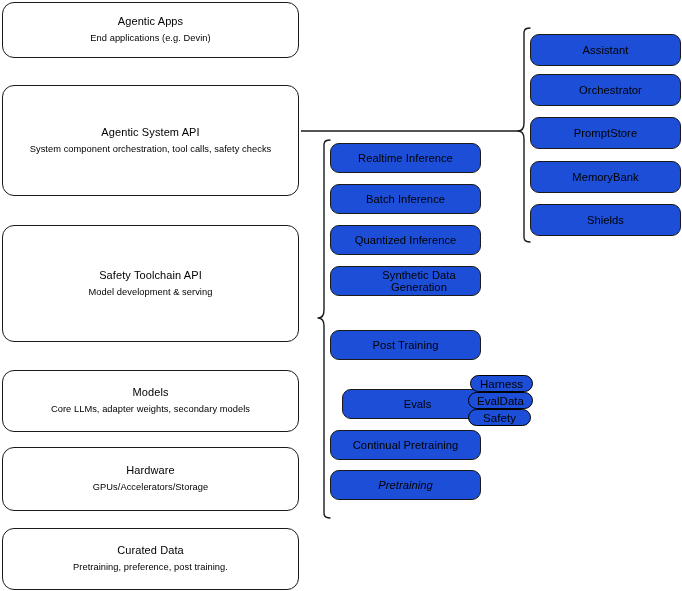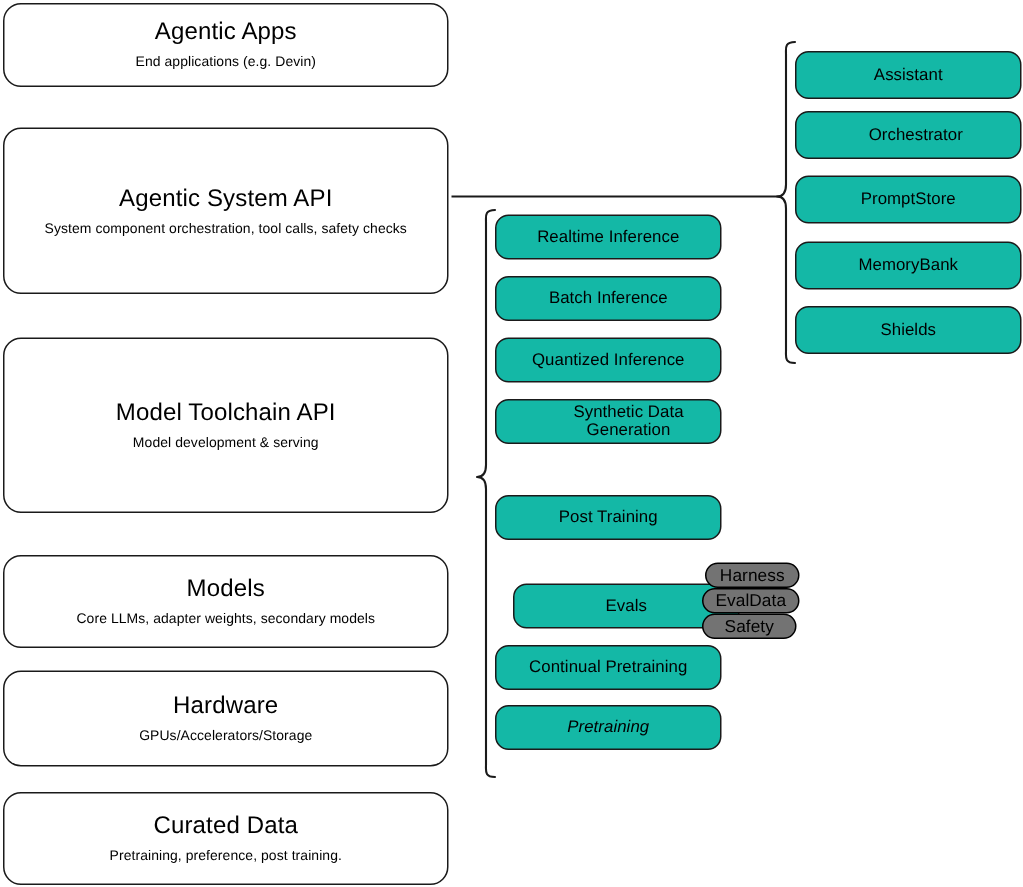--- a/index.html
+++ b/index.html
@@ -28,48 +28,48 @@
     background: #ffffff;
     border-radius: 12px;
     display: flex;
     flex-direction: column;
     align-items: center;
     justify-content: center;
     text-align: center;
     line-height: 1.25;
   }
   .layer-title {
-    font-size: 16px;
+    font-size: 11px;
     color: #000;
     letter-spacing: 0.1px;
   }
   .layer-sub {
     font-size: 9.3px;
     color: #000;
     margin-top: 4px;
     letter-spacing: 0.05px;
   }
   .chip {
     position: absolute;
     box-sizing: border-box;
     border: 1.3px solid #1a1a1a;
-    background: #14b8a6;
+    background: #1d4ed8;
     border-radius: 9px;
     display: flex;
     align-items: center;
     justify-content: center;
     font-size: 11.2px;
     text-align: center;
     letter-spacing: 0.05px;
   }
   .pill {
     position: absolute;
     box-sizing: border-box;
     border: 1.4px solid #000000;
-    background: #737373;
+    background: #1d4ed8;
     border-radius: 999px;
     display: flex;
     align-items: center;
     justify-content: center;
     font-size: 11.5px;
     letter-spacing: 0.05px;
     z-index: 5;
   }
   svg.overlay {
     position: absolute;
@@ -101,21 +101,21 @@
     <div class="layer-title">Agentic Apps</div>
     <div class="layer-sub">End applications (e.g. Devin)</div>
   </div>
 
   <div class="node" style="left:2px; top:85px; width:297px; height:111px;">
     <div class="layer-title">Agentic System API</div>
     <div class="layer-sub">System component orchestration, tool calls, safety checks</div>
   </div>
 
   <div class="node" style="left:2px; top:225px; width:297px; height:117px;">
-    <div class="layer-title">Model Toolchain API</div>
+    <div class="layer-title">Safety Toolchain API</div>
     <div class="layer-sub">Model development &amp; serving</div>
   </div>
 
   <div class="node" style="left:2px; top:370px; width:297px; height:62px;">
     <div class="layer-title">Models</div>
     <div class="layer-sub">Core LLMs, adapter weights, secondary models</div>
   </div>
 
   <div class="node" style="left:2px; top:447px; width:297px; height:64px;">
     <div class="layer-title">Hardware</div>

